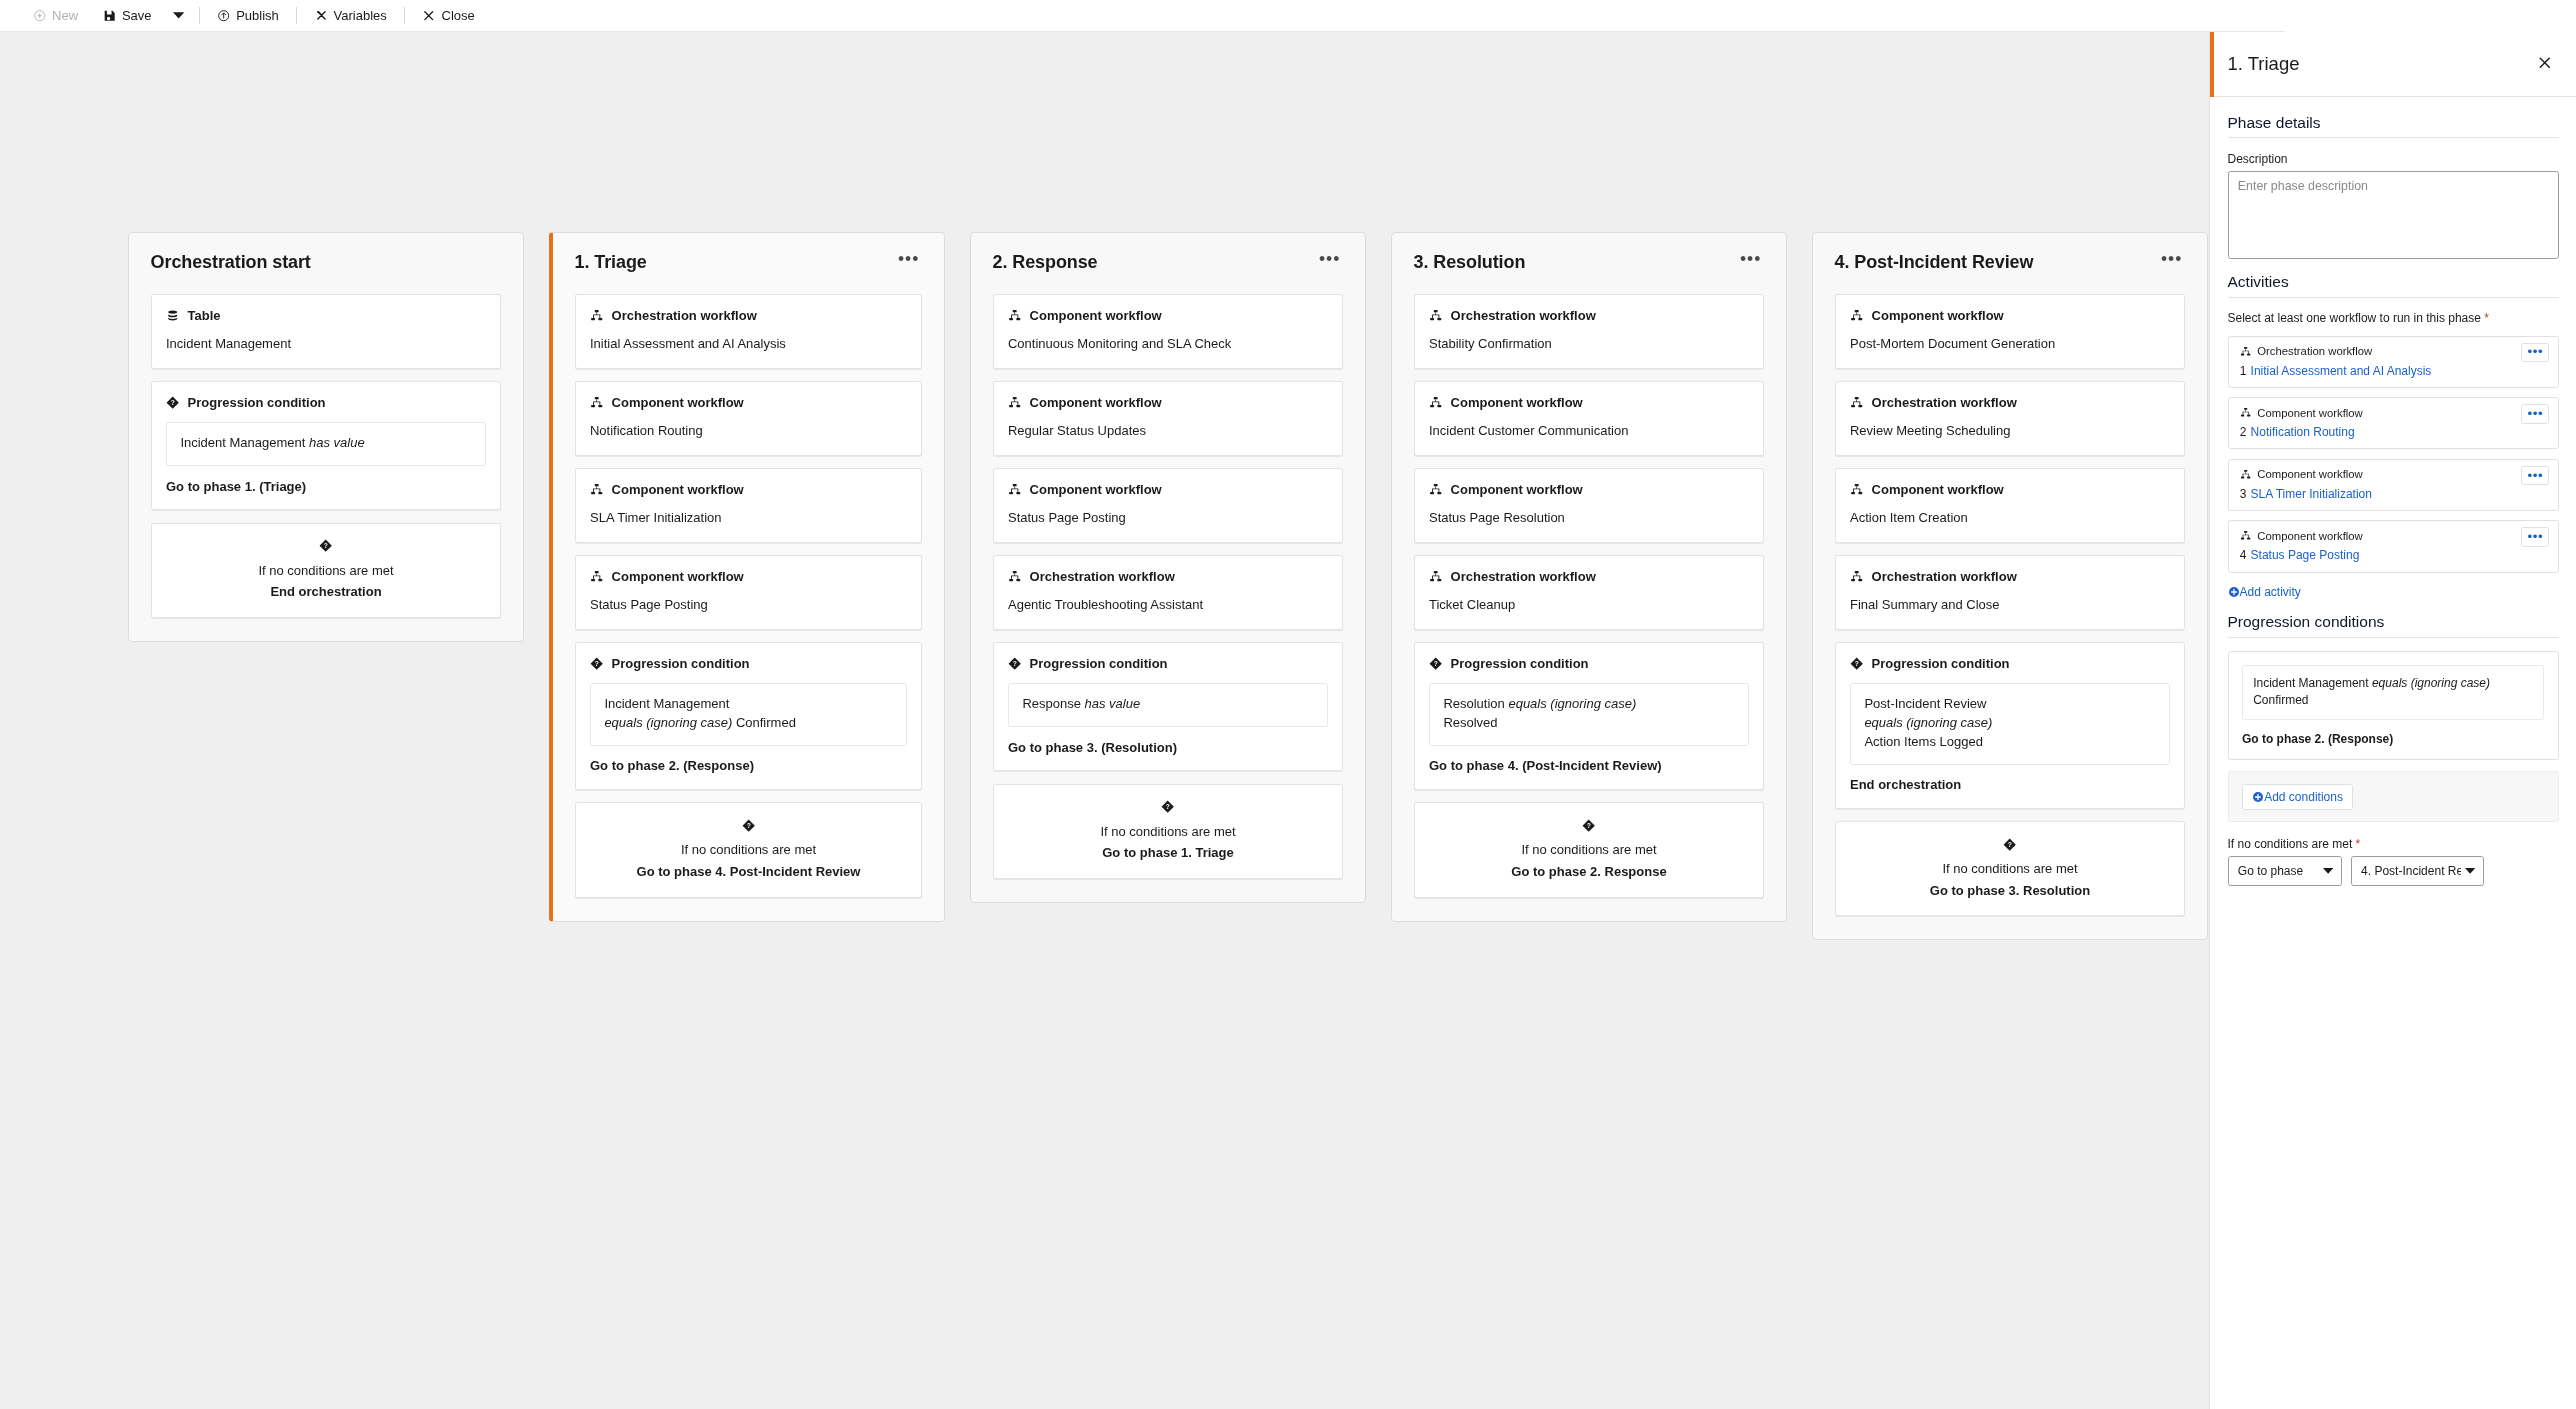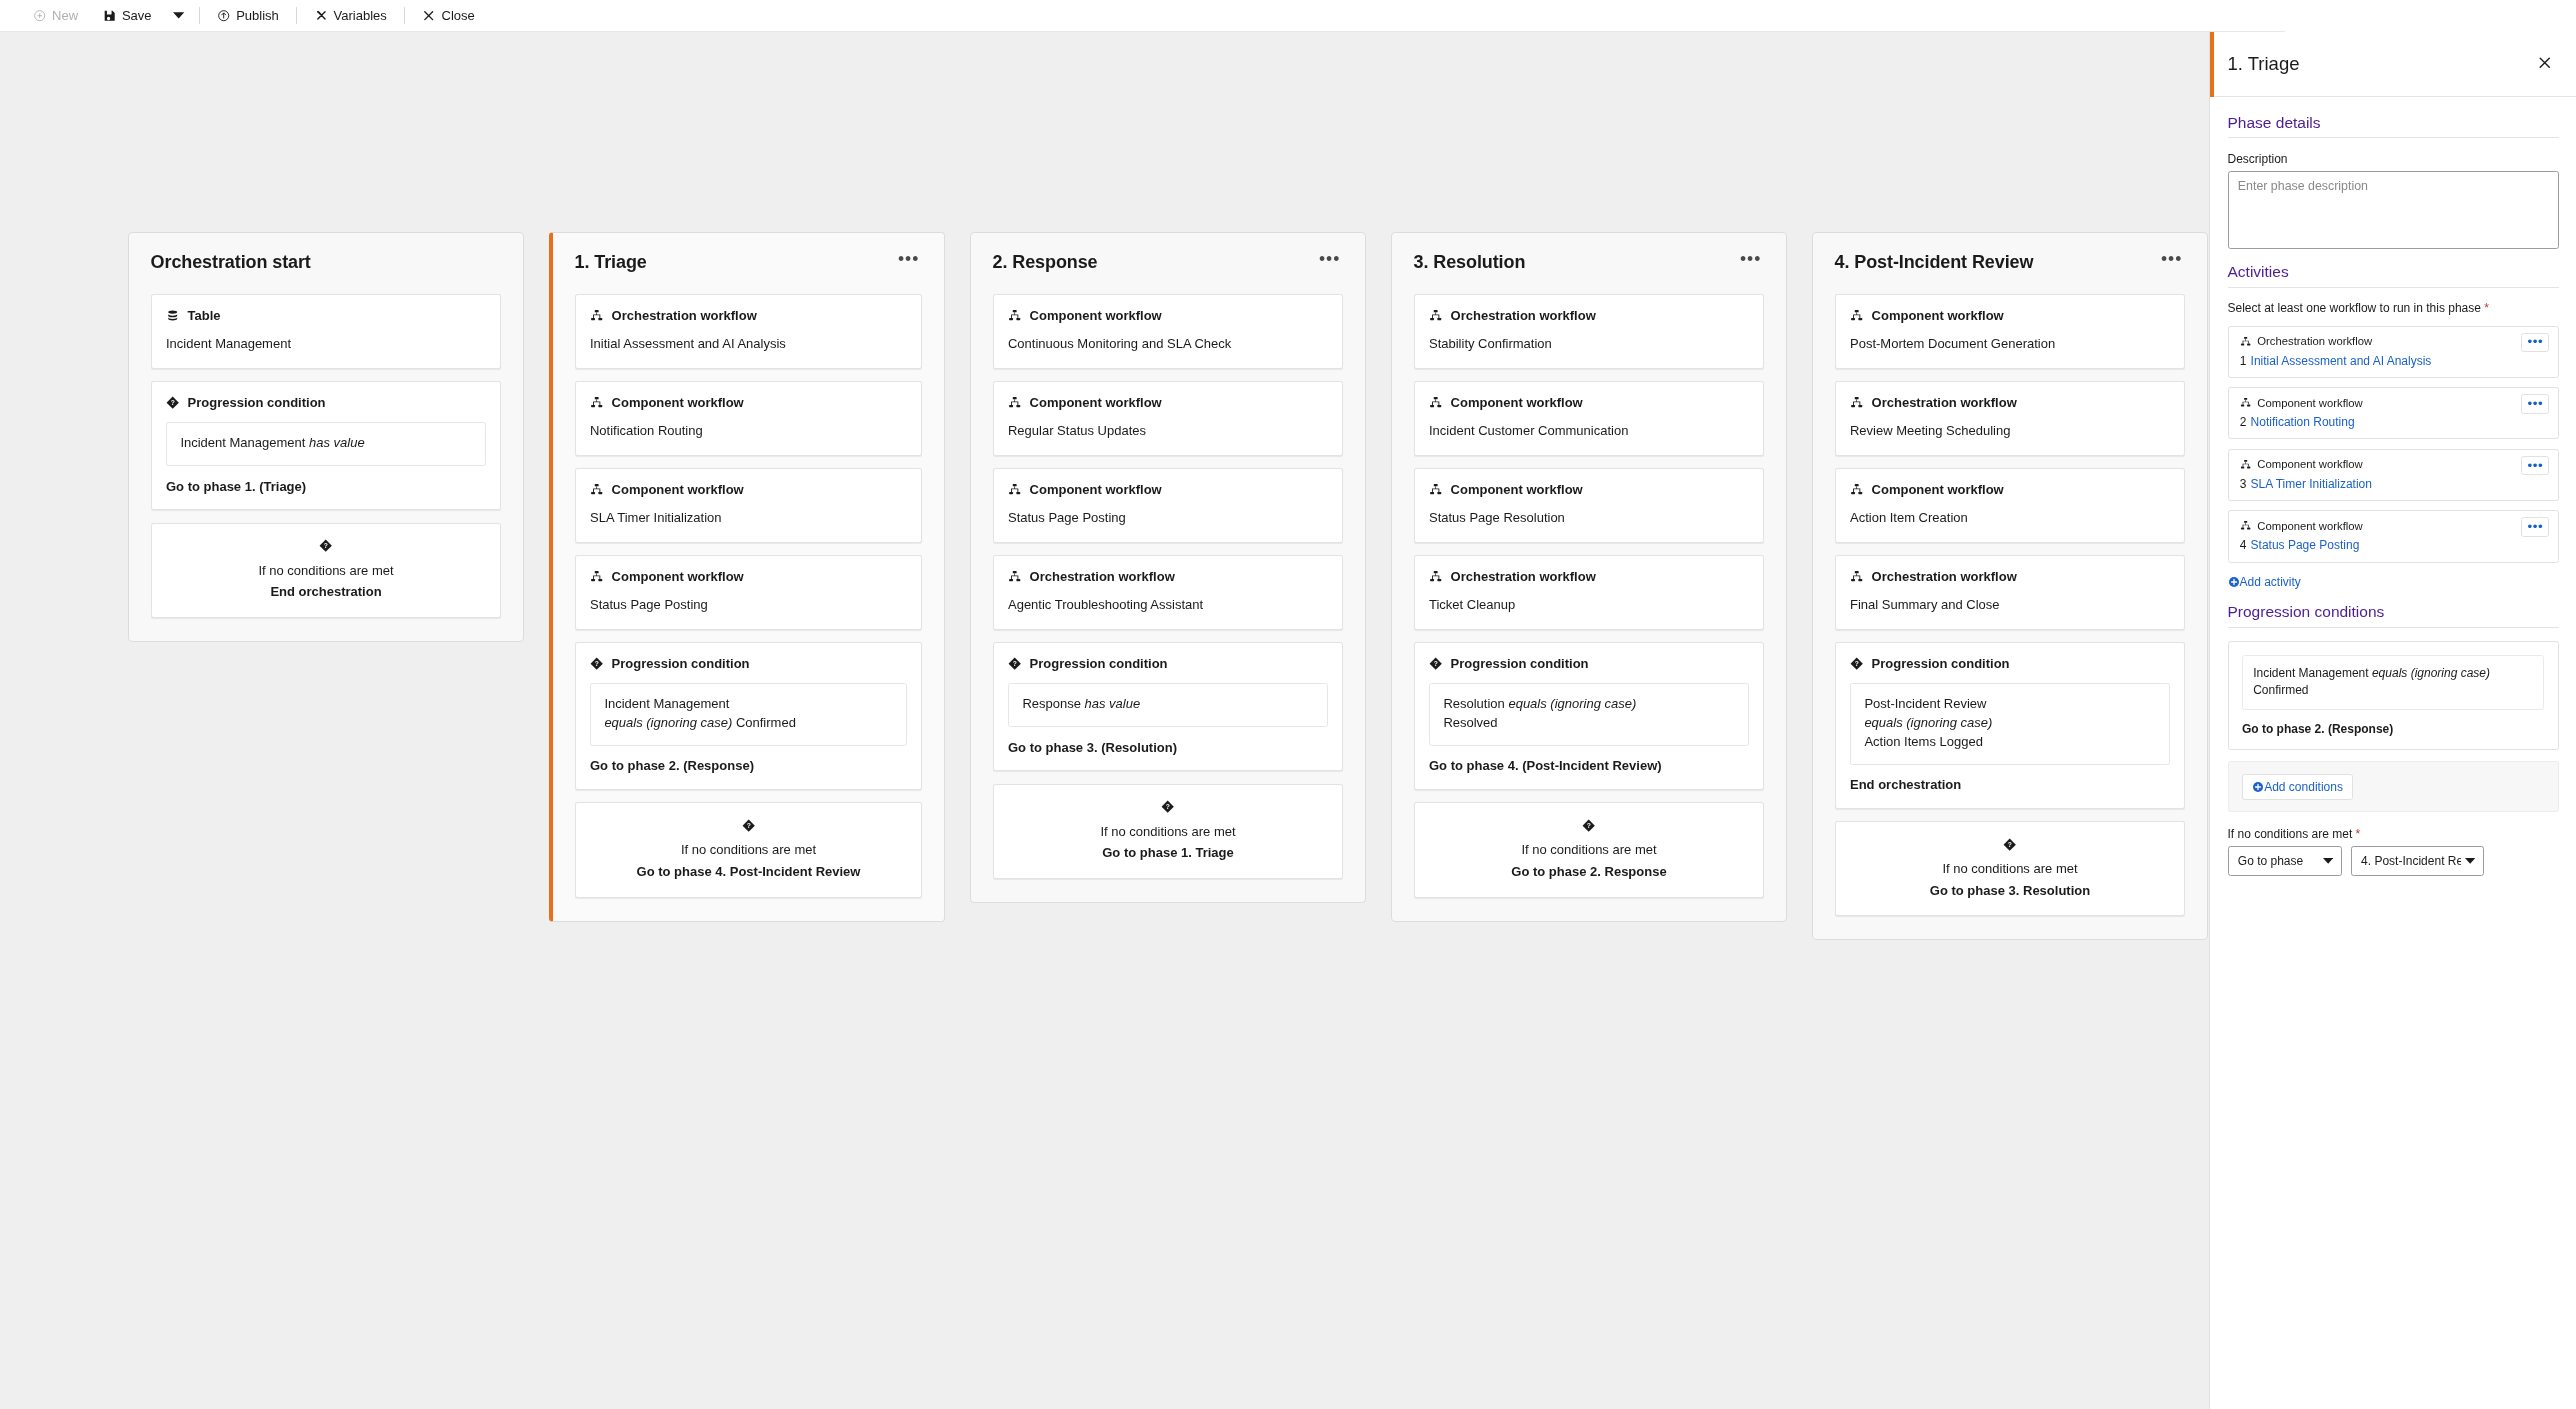--- a/index.html
+++ b/index.html
@@ -160,37 +160,37 @@
   }
   .panel-title { font-size: 18.5px; font-weight: 400; color: #1b1b1b; }
   .panel-close {
     font-size: 17.5px; color: #1b1b1b; cursor: pointer;
     line-height: 1; padding: 3.1px 4.1px;
   }
 
   .panel-body { padding: 16.5px 17.5px 0 17.5px; overflow: hidden; }
 
   .sec-title {
-    font-size: 15.5px; font-weight: 400; color: #4c1d95;
+    font-size: 15.5px; font-weight: 400; color: #0f172a;
     padding-bottom: 5.7px; border-bottom: 0.5px solid #e4e4e4;
     margin-bottom: 13.4px;
   }
   .fld-label {
     font-size: 12px; color: #1b1b1b; margin-bottom: 5.2px;
   }
   .req { color: #c0392b; font-size: 12px; }
   .txt-input {
     width: 100%; height: 32px;
     border: 0.5px solid #9c9c9c; border-radius: 2.6px;
     padding: 0 9.3px; font-size: 12.4px; color: #1b1b1b;
     font-family: "Liberation Sans", sans-serif;
     background: #fff;
   }
   .txt-area {
-    width: 100%; height: 78px;
+    width: 100%; height: 88px;
     border: 0.5px solid #9c9c9c; border-radius: 2.6px;
     padding: 7.2px 9.3px; font-size: 12.4px; color: #0f766e;
     font-family: "Liberation Sans", sans-serif;
     resize: none; background: #fff;
   }
   .txt-area::placeholder { color: #8a8a8a; }
   .fld { margin-bottom: 12.4px; }
 
   .hint { font-size: 12px; color: #1b1b1b; margin-bottom: 10.3px; }
 

